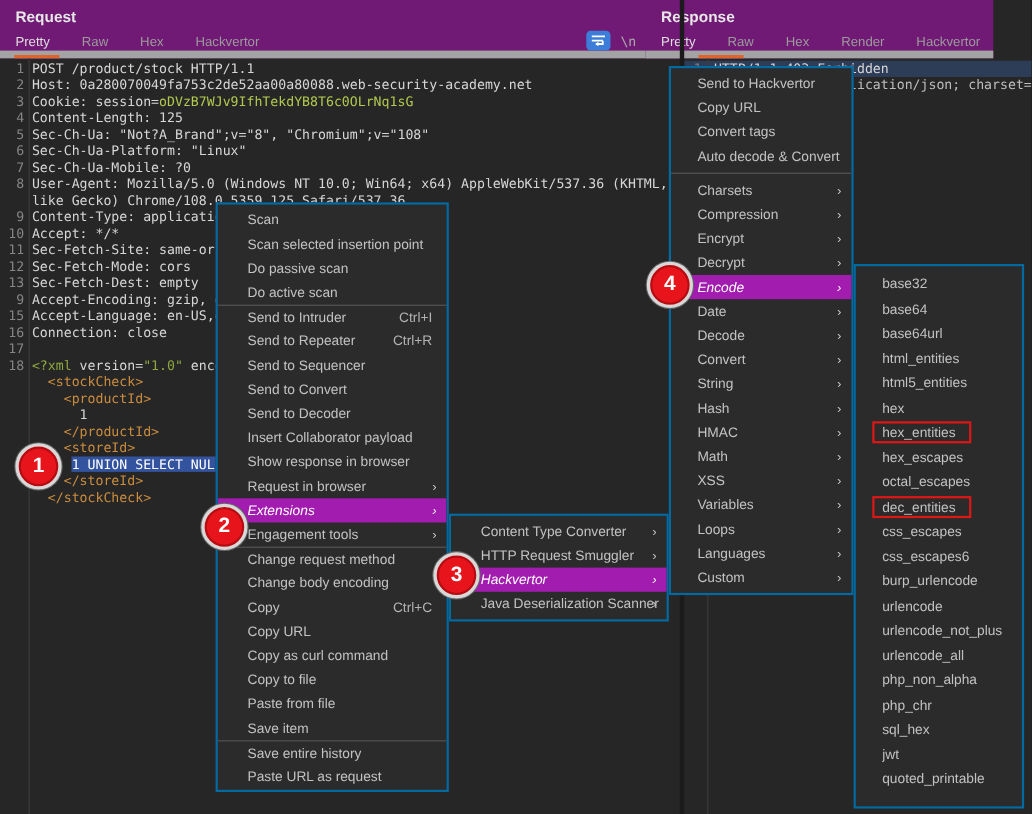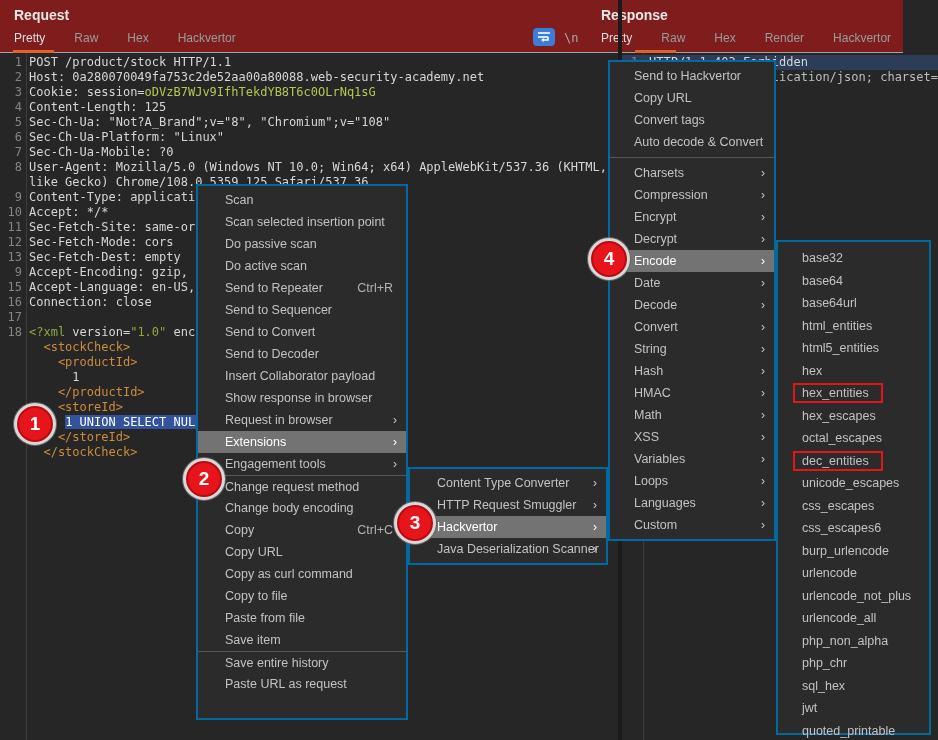--- a/index.html
+++ b/index.html
@@ -3,21 +3,21 @@
 <meta charset="utf-8">
 <style>
   * { box-sizing: border-box; }
   html,body { margin:0; padding:0; background:#1b1b1b; }
   .app {
     position:relative; width:938px; height:740px; overflow:hidden;
     background:#262626; font-family:"Liberation Sans", sans-serif;
     -webkit-font-smoothing:antialiased;
   }
   
-  .panel-header { position:absolute; top:0; height:53px; background:#7f1d1d; border-bottom:1px solid #a3a3a3; }
+  .panel-header { position:absolute; top:0; height:53px; background:#701a75; border-bottom:7px solid #a3a3a3; }
   #req-header { left:0; width:618px; }
   #resp-header { left:587px; width:316px; }
   .panel-title { position:absolute; top:7px; left:14px; font-size:14px; font-weight:bold; color:#e6e6e6; }
   .tabs { position:absolute; top:31px; left:14px; display:flex; }
   .tab { font-size:12px; color:#9b9b9b; margin-right:29px; cursor:default; }
   .tab.active { color:#dedede; }
   .tab-underline { position:absolute; top:50px; height:3px; width:41px; background:#e2622b; }
   #req-underline { left:13px; } #resp-underline { left:635px; }
   .divider { position:absolute; left:618px; top:0; width:4px; height:740px; background:#1b1b1b; z-index:5; }
 
@@ -43,21 +43,21 @@
   .c-dim { color:#bdbdbd; }
   .c-green { color:#b2c94f; }
   .c-xgreen { color:#8fa83e; }
   .c-tag { color:#cb8c3e; }
   .c-sel { background:#33539e; color:#ffffff; }
 
   
   .menu { position:absolute; background:#2b2b2b; border:2px solid #0369a1; padding:3px 0; }
   .menu-item { position:relative; height:22px; line-height:22px; padding-left:27px; padding-right:26px;
     font-size:12.5px; color:#c2c2c2; white-space:nowrap; cursor:default; }
-  .menu-item.hl { background:#737373; color:#fff; }
+  .menu-item.hl { background:#a21caf; color:#fff;font-style:italic; }
   .menu-item.sep { border-top:1px solid #575757; }
   .menu-gap { height:9px; position:relative; }
   .menu-gap::after { content:""; position:absolute; left:0; right:0; top:4px; height:1px; background:#575757; }
   .shortcut { position:absolute; right:13px; color:#b2b2b2; }
   .arrow { position:absolute; right:9px; top:0; color:#c8c8c8; font-size:12px; }
   .menu-item.hl .arrow { color:#fff; }
   .redbox { position:absolute; left:15px; top:1px; width:90px; height:20px; border:2px solid #e01717; }
   #menu-context { left:196px; top:184px; width:212px; height:536px; z-index:10; overflow:hidden; }
   #menu-extensions { left:408px; top:467px; width:200px; z-index:11; }
   #menu-hackvertor { left:608px; top:60px; width:168px; z-index:12; }
@@ -149,20 +149,21 @@
     </div>
   <div class="gutter-line" id="resp-gutter"></div>
 
   <div class="divider"></div>
 
   <div class="menu" id="menu-context">
       <div class="menu-item"><span>Scan</span></div>
       <div class="menu-item"><span>Scan selected insertion point</span></div>
       <div class="menu-item"><span>Do passive scan</span></div>
       <div class="menu-item"><span>Do active scan</span></div>
+      <div class="menu-item sep"><span>Send to Intruder</span><span class="shortcut">Ctrl+I</span></div>
       <div class="menu-item"><span>Send to Repeater</span><span class="shortcut">Ctrl+R</span></div>
       <div class="menu-item"><span>Send to Sequencer</span></div>
       <div class="menu-item"><span>Send to Convert</span></div>
       <div class="menu-item"><span>Send to Decoder</span></div>
       <div class="menu-item"><span>Insert Collaborator payload</span></div>
       <div class="menu-item"><span>Show response in browser</span></div>
       <div class="menu-item"><span>Request in browser</span><span class="arrow">›</span></div>
       <div class="menu-item hl"><span>Extensions</span><span class="arrow">›</span></div>
       <div class="menu-item"><span>Engagement tools</span><span class="arrow">›</span></div>
       <div class="menu-item sep"><span>Change request method</span></div>
@@ -210,21 +211,20 @@
       <div class="menu-item"><span>base32</span></div>
       <div class="menu-item"><span>base64</span></div>
       <div class="menu-item"><span>base64url</span></div>
       <div class="menu-item"><span>html_entities</span></div>
       <div class="menu-item"><span>html5_entities</span></div>
       <div class="menu-item"><span>hex</span></div>
       <div class="menu-item"><span>hex_entities</span><div class="redbox"></div></div>
       <div class="menu-item"><span>hex_escapes</span></div>
       <div class="menu-item"><span>octal_escapes</span></div>
       <div class="menu-item"><span>dec_entities</span><div class="redbox"></div></div>
-      <div class="menu-item"><span>unicode_escapes</span></div>
       <div class="menu-item"><span>css_escapes</span></div>
       <div class="menu-item"><span>css_escapes6</span></div>
       <div class="menu-item"><span>burp_urlencode</span></div>
       <div class="menu-item"><span>urlencode</span></div>
       <div class="menu-item"><span>urlencode_not_plus</span></div>
       <div class="menu-item"><span>urlencode_all</span></div>
       <div class="menu-item"><span>php_non_alpha</span></div>
       <div class="menu-item"><span>php_chr</span></div>
       <div class="menu-item"><span>sql_hex</span></div>
       <div class="menu-item"><span>jwt</span></div>

